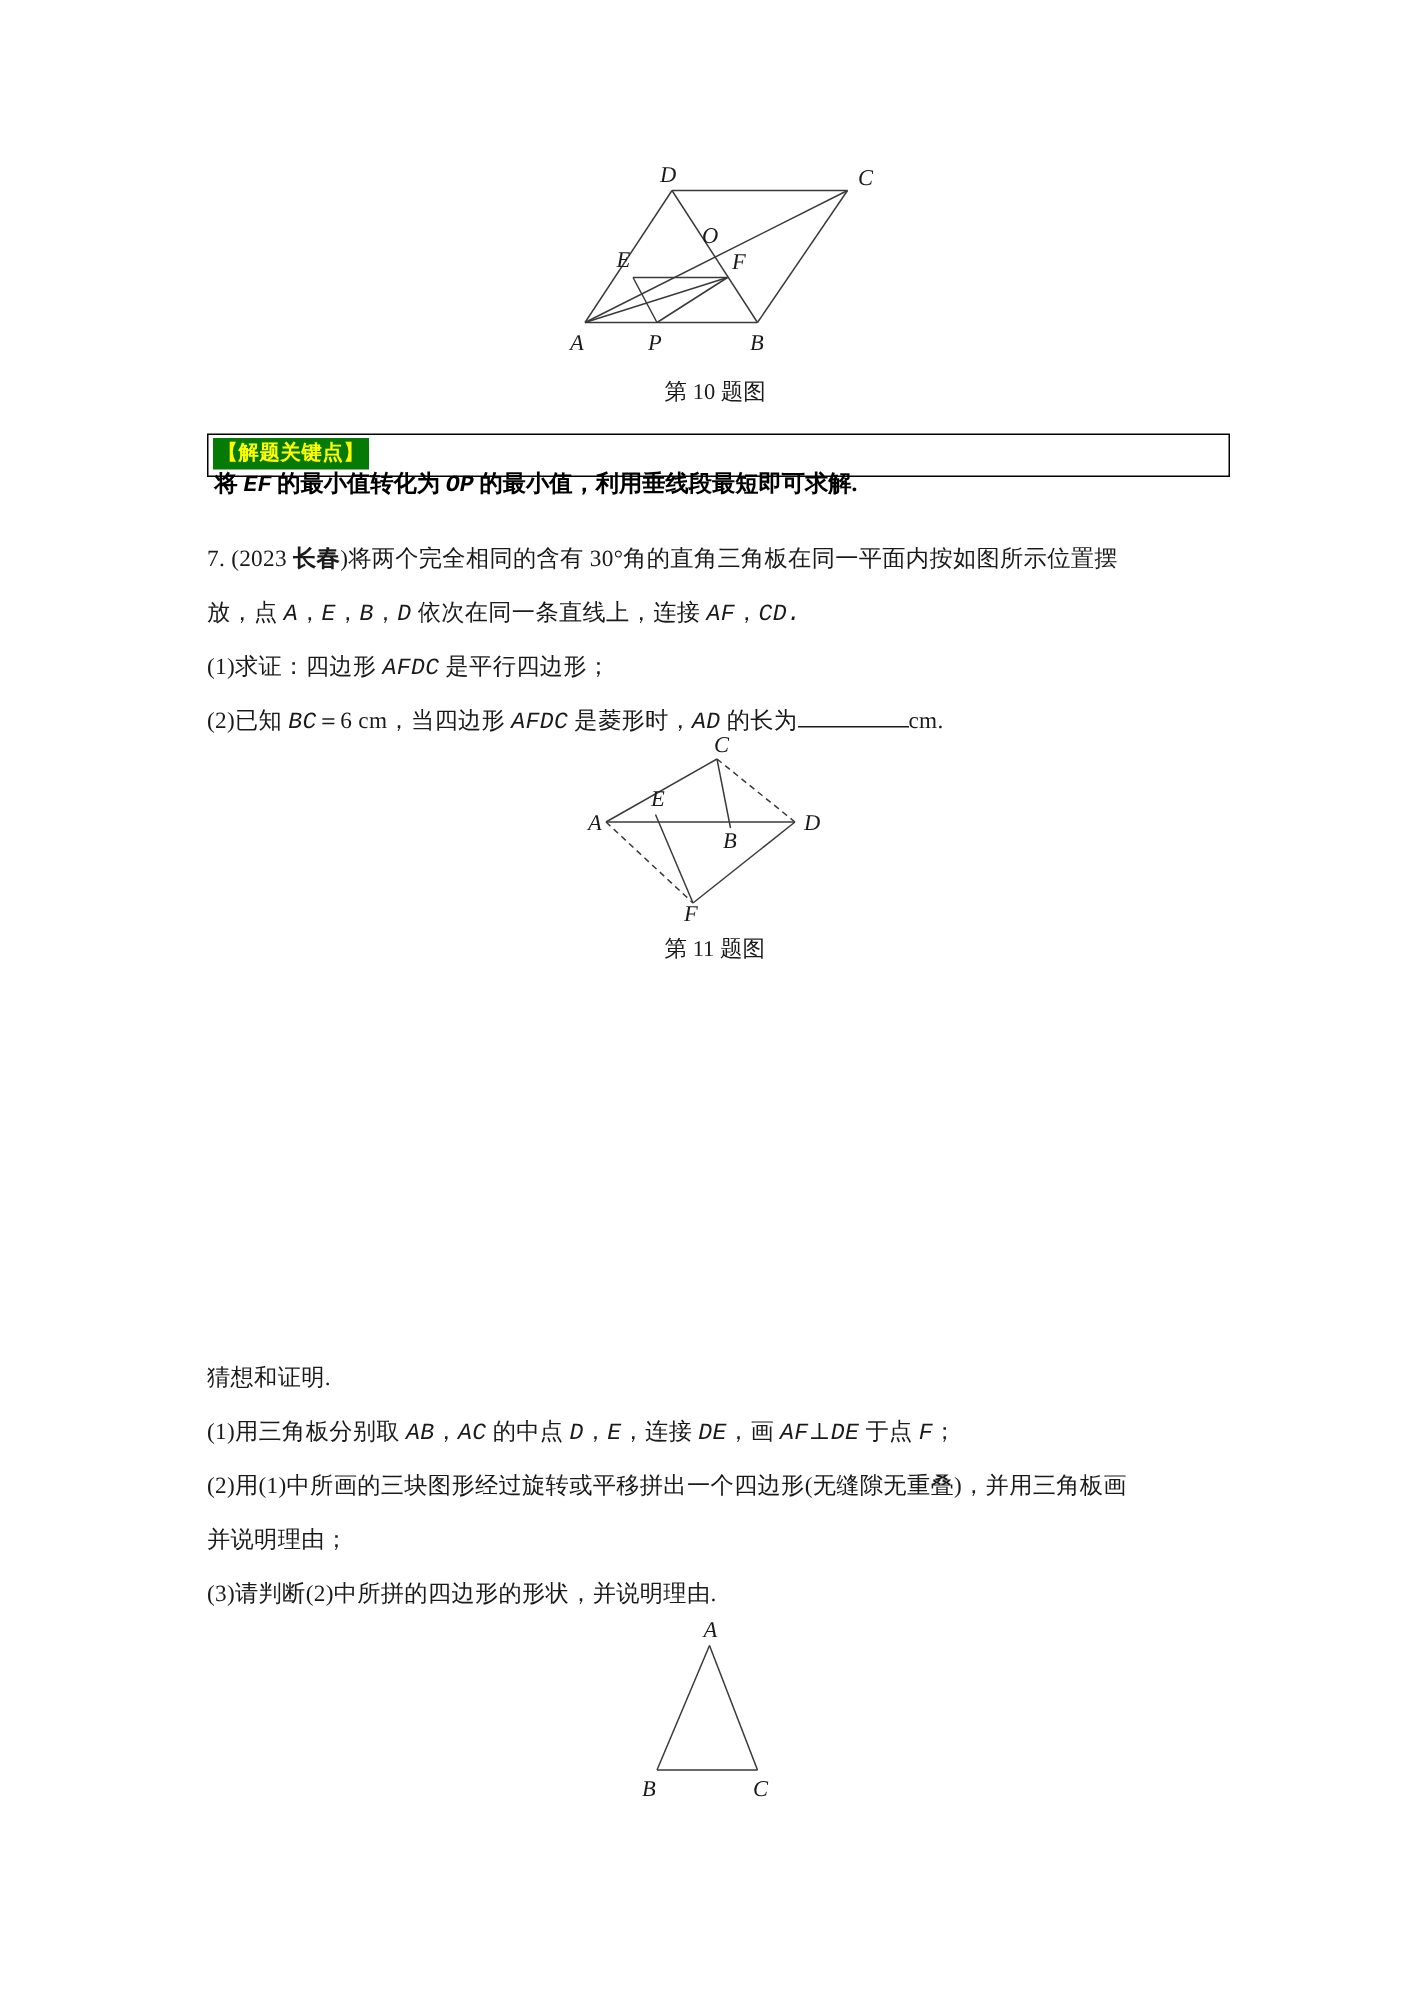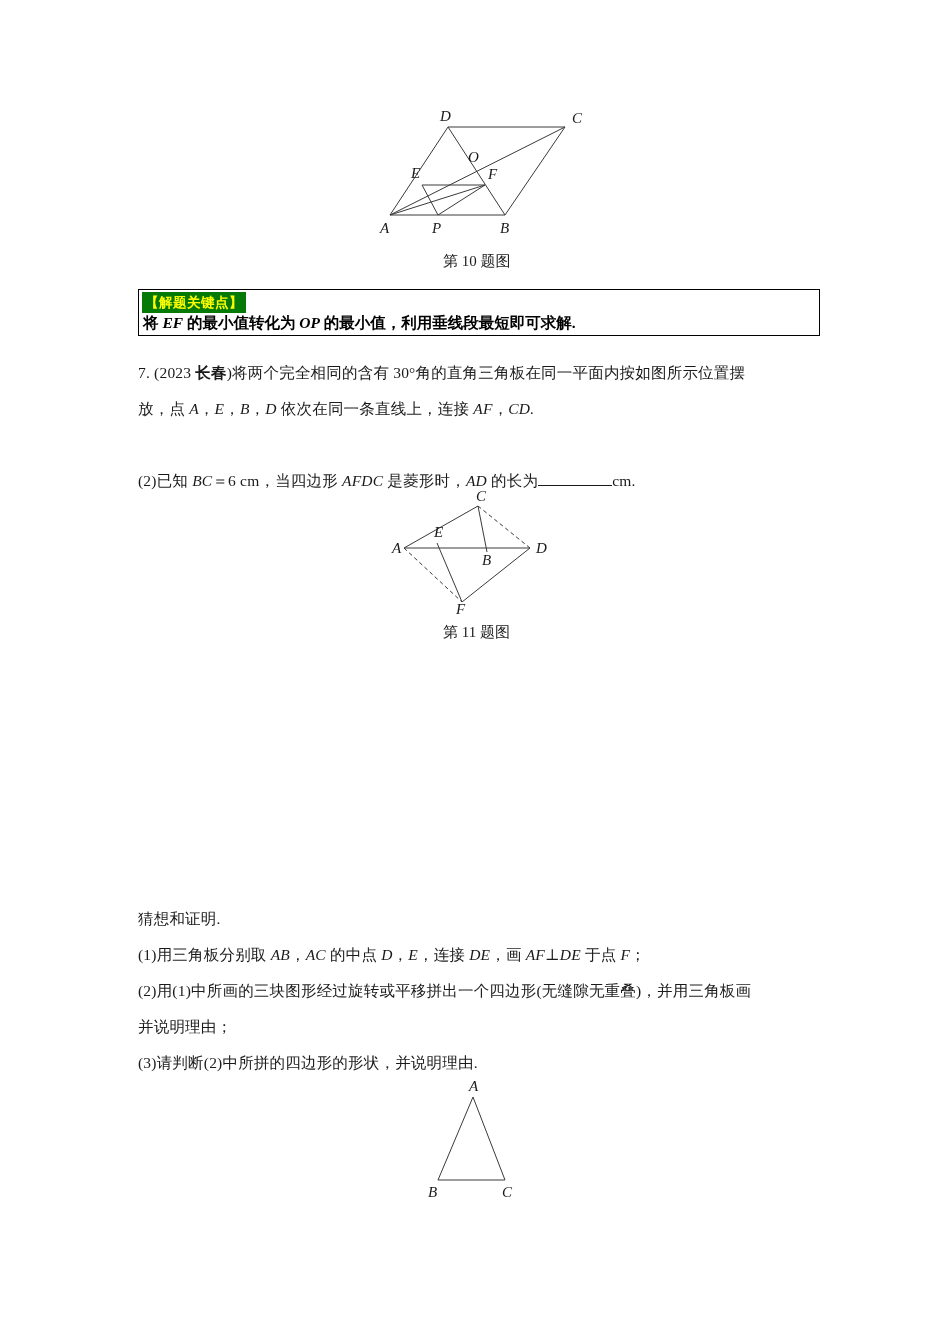--- a/index.html
+++ b/index.html
@@ -31,21 +31,21 @@
     white-space: nowrap;
   }
   .caption {
     position: absolute;
     font-size: 15px;
     color: #1a1a1a;
     white-space: nowrap;
   }
   .ital {
     font-style: italic;
-    font-family: Liberation Serif, serif;
+    font-family: Liberation Mono, monospace;
   }
   .bold-cn {
     font-weight: bold;
   }
   
   .figure {
     position: absolute;
   }
   .figure svg {
     display: block;
@@ -124,37 +124,40 @@
       <text class="lbl" x="51" y="73">E</text>
       <text class="lbl" x="128" y="74">F</text>
       <text class="lbl" x="20" y="128">A</text>
       <text class="lbl" x="72" y="128">P</text>
       <text class="lbl" x="140" y="128">B</text>
     </svg>
   </div>
 
   <div class="caption" style="left:443px; top:252px;">第 10 题图</div>
 
-  <div class="keybox" style="left:138px; top:289px; width:682px; height:47px;">
+  <div class="keybox" style="left:138px; top:289px; width:682px; height:29px;">
     <div style="position:absolute; left:3px; top:2px;">
       <span class="key-badge">【解题关键点】</span>
     </div>
     <div class="key-body" style="position:absolute; left:4px; top:22px;">
       <span>将 </span><span class="ital">EF</span><span> 的最小值转化为 </span><span class="ital">OP</span><span> 的最小值，利用垂线段最短即可求解.</span>
     </div>
   </div>
 
   <div class="body-text" style="left:138px; top:355px;">
     <span>7. (2023 </span><span class="bold-cn">长春</span><span>)将两个完全相同的含有 30°角的直角三角板在同一平面内按如图所示位置摆</span>
   </div>
 
   <div class="body-text" style="left:138px; top:391px;">
     <span>放，点 </span><span class="ital">A</span><span>，</span><span class="ital">E</span><span>，</span><span class="ital">B</span><span>，</span><span class="ital">D</span><span> 依次在同一条直线上，连接 </span><span class="ital">AF</span><span>，</span><span class="ital">CD.</span>
   </div>
 
+  <div class="body-text" style="left:138px; top:427px;">
+    <span>(1)求证：四边形 </span><span class="ital">AFDC</span><span> 是平行四边形；</span>
+  </div>
 
   <div class="body-text" style="left:138px; top:463px;">
     <span>(2)已知 </span><span class="ital">BC</span><span>＝6 cm，当四边形 </span><span class="ital">AFDC</span><span> 是菱形时，</span><span class="ital">AD</span><span> 的长为</span><span class="blank-line"></span><span>cm.</span>
   </div>
 
   <div class="figure" style="left:390px; top:490px;">
     <svg width="160" height="125" viewBox="0 0 160 125">
 
       <g stroke="#3a3a3a" stroke-width="1" fill="none">
 

